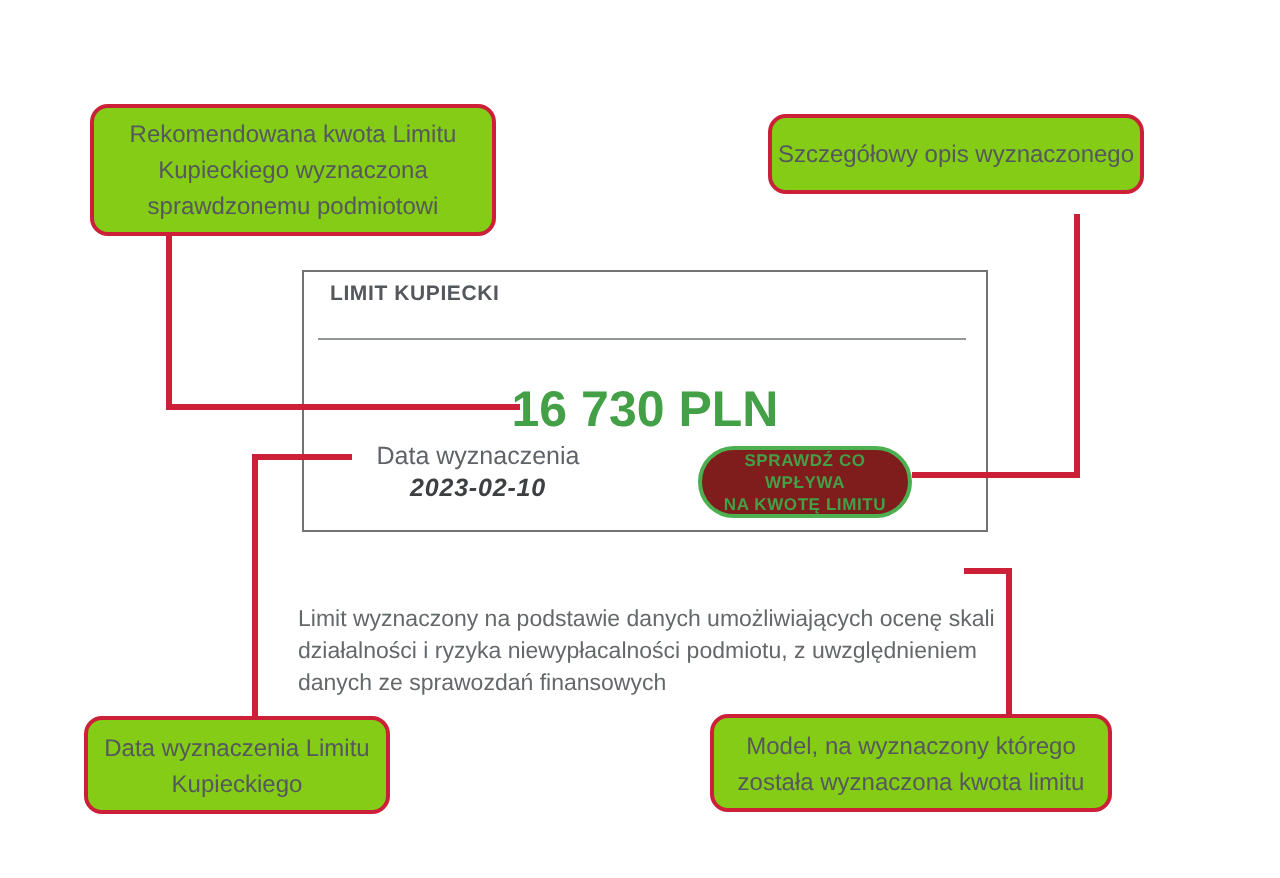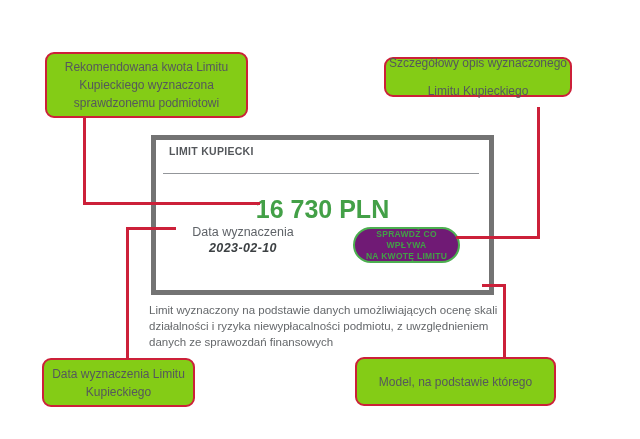--- a/index.html
+++ b/index.html
@@ -41,24 +41,24 @@
   .seg {
     position: absolute;
     background: #cc2039;
     z-index: 2;
   }
 
   
   .card {
     position: absolute;
     left: 151px; top: 135px;
-    width: 343px; height: 160px;
+    width: 343px; height: 131px;
     box-sizing: border-box;
     background: #ffffff;
-    border: 5px solid #737373;
+    border: 1px solid #737373;
     z-index: 1;
     padding-left: 12px;
   }
   .card-header {
     position: absolute;
     left: 13px; top: 6px; right: 10px;
     color: #54575b;
     font-size: 10.5px;
     font-weight: bold;
     letter-spacing: 0.3px;
@@ -106,21 +106,21 @@
     line-height: 16px;
     font-style: italic;
   }
   .check-button {
     position: absolute;
     left: 197px; top: 87px;
     width: 107px; height: 36px;
     box-sizing: border-box;
     border: 2px solid #4caf50;
     border-radius: 18px;
-    background: #701a75;
+    background: #7f1d1d;
     color: #43a047;
     font-size: 8.5px;
     font-weight: bold;
     letter-spacing: 0.3px;
     line-height: 11px;
     text-align: center;
     display: flex;
     flex-direction: column;
     justify-content: center;
     padding: 0;
@@ -147,30 +147,30 @@
 <div class="canvas">
 
   <div class="callout callout-tl">
     <div>Rekomendowana kwota Limitu</div>
     <div>Kupieckiego wyznaczona</div>
     <div>sprawdzonemu podmiotowi</div>
   </div>
 
   <div class="callout callout-tr">
     <div>Szczegółowy opis wyznaczonego</div>
-    <div>Limitu Kupieckiego</div>
   </div>
 
   <div class="callout callout-bl">
     <div>Data wyznaczenia Limitu</div>
     <div>Kupieckiego</div>
   </div>
 
   <div class="callout callout-br">
-    <div>Model, na podstawie którego</div>
+    <div>Model, na wyznaczony którego</div>
+    <div>została wyznaczona kwota limitu</div>
   </div>
 
   <div class="seg" style="left:83px; top:118px; width:3px; height:87px;"></div>
   <div class="seg" style="left:83px; top:202px; width:177px; height:3px;"></div>
 
   <div class="seg" style="left:537px; top:107px; width:3px; height:132px;"></div>
   <div class="seg" style="left:456px; top:236px; width:84px; height:3px;"></div>
 
   <div class="seg" style="left:126px; top:227px; width:50px; height:3px;"></div>
   <div class="seg" style="left:126px; top:227px; width:3px; height:131px;"></div>

